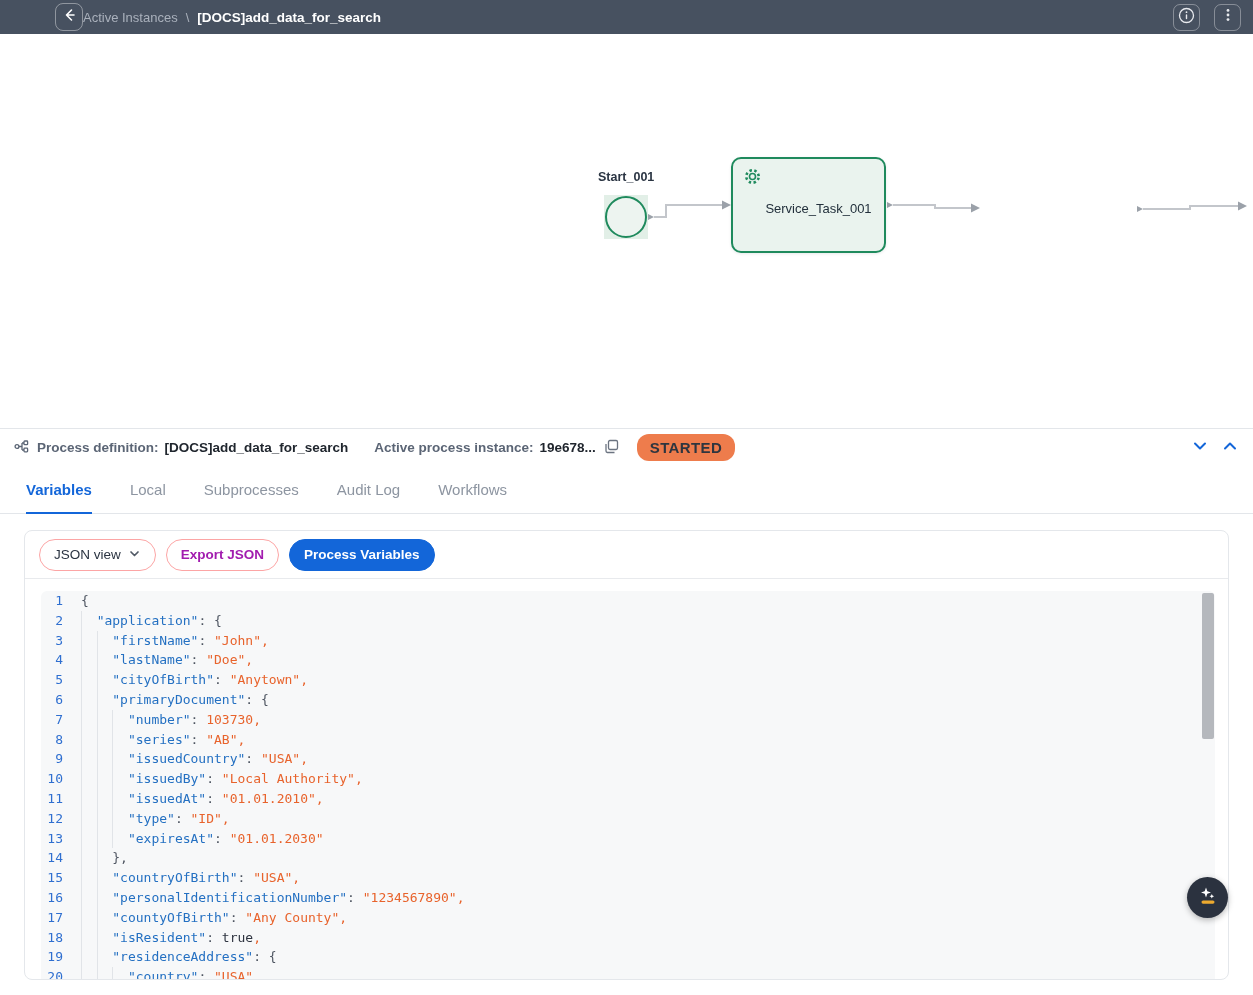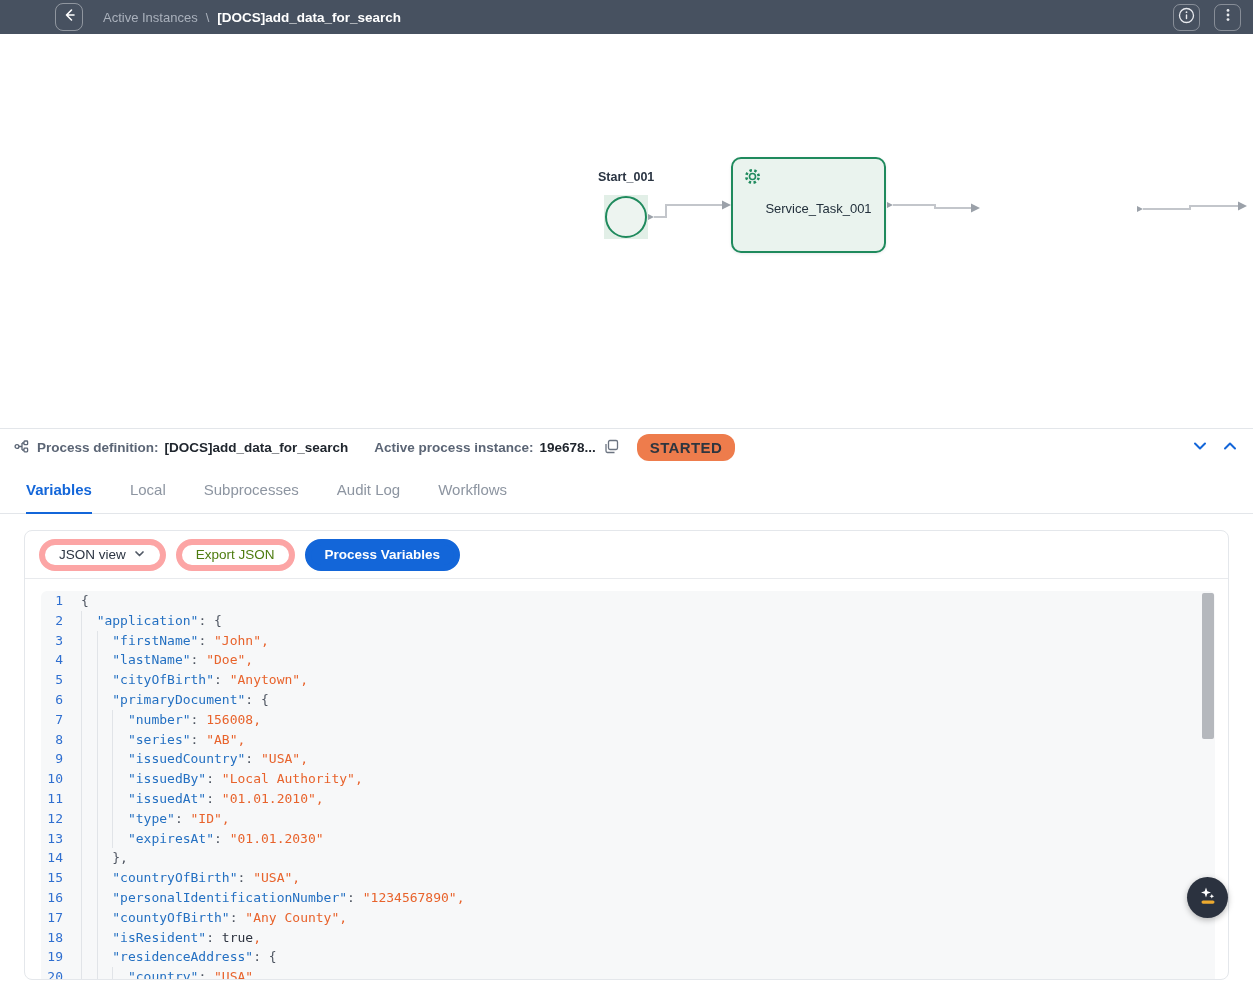--- a/index.html
+++ b/index.html
@@ -3,21 +3,21 @@
 <meta charset="utf-8">
 <style>
   * { box-sizing: border-box; margin: 0; padding: 0; }
   html,body { width:1253px; height:995px; background:#ffffff; overflow:hidden;
     font-family:"Liberation Sans", sans-serif; }
 
   
   .topbar { height:34px; background:#475160; display:flex; align-items:center; padding:0 12px; }
   .back-btn { width:28px; height:28px; margin-left:43px; border:1px solid rgba(255,255,255,.4);
     border-radius:8px; display:flex; align-items:center; justify-content:center; cursor:pointer; }
-  .crumbs { margin-left:20px; font-size:13px; color:#aab1bc; display:flex; gap:8px; align-items:baseline; }
+  .crumbs { font-size:13px; color:#aab1bc; display:flex; gap:8px; align-items:baseline; }
   .crumb-current { color:#ffffff; font-weight:700; font-size:13.5px; }
   .topbar-right { margin-left:auto; display:flex; gap:14px; }
   .tb-icon-btn { width:27px; height:27px; border:1px solid rgba(255,255,255,.35); border-radius:7px;
     display:flex; align-items:center; justify-content:center; cursor:pointer; }
 
   
   .canvas { position:relative; height:394px; background:#ffffff;padding-left:20px; }
   .edges { position:absolute; left:0; top:0; width:1253px; height:394px; }
   .node-label-float { position:absolute; font-size:12.5px; font-weight:600; color:#2b3543; }
   .start-halo { position:absolute; left:604px; top:161px; width:44px; height:44px; background:#e2efe7; }
@@ -49,23 +49,23 @@
   .tab { display:flex; align-items:center; font-size:15px; color:#8d95a1; cursor:pointer;
     border-bottom:2px solid transparent; margin-bottom:-1px; }
   .tab.active { color:#1366d9; font-weight:700; border-bottom-color:#1366d9; }
 
   
   .card { margin:16px 24px 0 24px; height:450px; border:1px solid #e4e7eb; border-radius:8px;
     background:#fff; overflow:hidden; }
   .card-header { height:48px; display:flex; align-items:center; gap:10px; padding:0 14px;
     border-bottom:1px solid #e8eaed; }
   .pill-btn { height:32px; display:flex; align-items:center; gap:7px; padding:0 14px;
-    border:6px solid #fca5a5; border-radius:16px; background:#fff; font-size:13.5px; color:#2b3442;
+    border:1px solid #fca5a5; border-radius:16px; background:#fff; font-size:13.5px; color:#2b3442;
     cursor:pointer; font-family:"Liberation Sans", sans-serif; }
-  .pill-btn.link { color:#4d7c0f; font-weight:400; }
+  .pill-btn.link { color:#a21caf; font-weight:700; }
   .pill-btn.primary { background:#1366d9; border-color:#1366d9; color:#fff; font-weight:700; }
 
   
   .code-wrap { position:relative; margin:12px 13px 0 16px; height:390px; background:#f7f8f9;
     border-radius:6px 6px 0 0; overflow:hidden; font-family:"DejaVu Sans Mono", monospace;
     font-size:13px; }
   .code-line { display:flex; height:19.8px; line-height:19.8px; white-space:pre; }
   .ln { width:30px; flex:none; text-align:right; padding-right:8px; color:#2f6fd0; }
   .lcontent { padding-left:10px; display:flex; }
   .guide { display:inline-block; width:2ch; border-left:1px solid #e1e4e8; }
@@ -217,21 +217,21 @@
   </div>
 
   <div class="code-wrap">
     <div id="code-lines">
         <div class="code-line"><span class="ln">1</span><span class="lcontent"><span class="tk-p">{</span></span></div>
         <div class="code-line"><span class="ln">2</span><span class="lcontent"><span class="guide"></span><span class="tk-k">"application"</span><span class="tk-p">: </span><span class="tk-p">{</span></span></div>
         <div class="code-line"><span class="ln">3</span><span class="lcontent"><span class="guide"></span><span class="guide"></span><span class="tk-k">"firstName"</span><span class="tk-p">: </span><span class="tk-s">"John"</span><span class="tk-c">,</span></span></div>
         <div class="code-line"><span class="ln">4</span><span class="lcontent"><span class="guide"></span><span class="guide"></span><span class="tk-k">"lastName"</span><span class="tk-p">: </span><span class="tk-s">"Doe"</span><span class="tk-c">,</span></span></div>
         <div class="code-line"><span class="ln">5</span><span class="lcontent"><span class="guide"></span><span class="guide"></span><span class="tk-k">"cityOfBirth"</span><span class="tk-p">: </span><span class="tk-s">"Anytown"</span><span class="tk-c">,</span></span></div>
         <div class="code-line"><span class="ln">6</span><span class="lcontent"><span class="guide"></span><span class="guide"></span><span class="tk-k">"primaryDocument"</span><span class="tk-p">: </span><span class="tk-p">{</span></span></div>
-        <div class="code-line"><span class="ln">7</span><span class="lcontent"><span class="guide"></span><span class="guide"></span><span class="guide"></span><span class="tk-k">"number"</span><span class="tk-p">: </span><span class="tk-n">156008</span><span class="tk-c">,</span></span></div>
+        <div class="code-line"><span class="ln">7</span><span class="lcontent"><span class="guide"></span><span class="guide"></span><span class="guide"></span><span class="tk-k">"number"</span><span class="tk-p">: </span><span class="tk-n">103730</span><span class="tk-c">,</span></span></div>
         <div class="code-line"><span class="ln">8</span><span class="lcontent"><span class="guide"></span><span class="guide"></span><span class="guide"></span><span class="tk-k">"series"</span><span class="tk-p">: </span><span class="tk-s">"AB"</span><span class="tk-c">,</span></span></div>
         <div class="code-line"><span class="ln">9</span><span class="lcontent"><span class="guide"></span><span class="guide"></span><span class="guide"></span><span class="tk-k">"issuedCountry"</span><span class="tk-p">: </span><span class="tk-s">"USA"</span><span class="tk-c">,</span></span></div>
         <div class="code-line"><span class="ln">10</span><span class="lcontent"><span class="guide"></span><span class="guide"></span><span class="guide"></span><span class="tk-k">"issuedBy"</span><span class="tk-p">: </span><span class="tk-s">"Local Authority"</span><span class="tk-c">,</span></span></div>
         <div class="code-line"><span class="ln">11</span><span class="lcontent"><span class="guide"></span><span class="guide"></span><span class="guide"></span><span class="tk-k">"issuedAt"</span><span class="tk-p">: </span><span class="tk-s">"01.01.2010"</span><span class="tk-c">,</span></span></div>
         <div class="code-line"><span class="ln">12</span><span class="lcontent"><span class="guide"></span><span class="guide"></span><span class="guide"></span><span class="tk-k">"type"</span><span class="tk-p">: </span><span class="tk-s">"ID"</span><span class="tk-c">,</span></span></div>
         <div class="code-line"><span class="ln">13</span><span class="lcontent"><span class="guide"></span><span class="guide"></span><span class="guide"></span><span class="tk-k">"expiresAt"</span><span class="tk-p">: </span><span class="tk-s">"01.01.2030"</span></span></div>
         <div class="code-line"><span class="ln">14</span><span class="lcontent"><span class="guide"></span><span class="guide"></span><span class="tk-p">},</span></span></div>
         <div class="code-line"><span class="ln">15</span><span class="lcontent"><span class="guide"></span><span class="guide"></span><span class="tk-k">"countryOfBirth"</span><span class="tk-p">: </span><span class="tk-s">"USA"</span><span class="tk-c">,</span></span></div>
         <div class="code-line"><span class="ln">16</span><span class="lcontent"><span class="guide"></span><span class="guide"></span><span class="tk-k">"personalIdentificationNumber"</span><span class="tk-p">: </span><span class="tk-s">"1234567890"</span><span class="tk-c">,</span></span></div>
         <div class="code-line"><span class="ln">17</span><span class="lcontent"><span class="guide"></span><span class="guide"></span><span class="tk-k">"countyOfBirth"</span><span class="tk-p">: </span><span class="tk-s">"Any County"</span><span class="tk-c">,</span></span></div>

